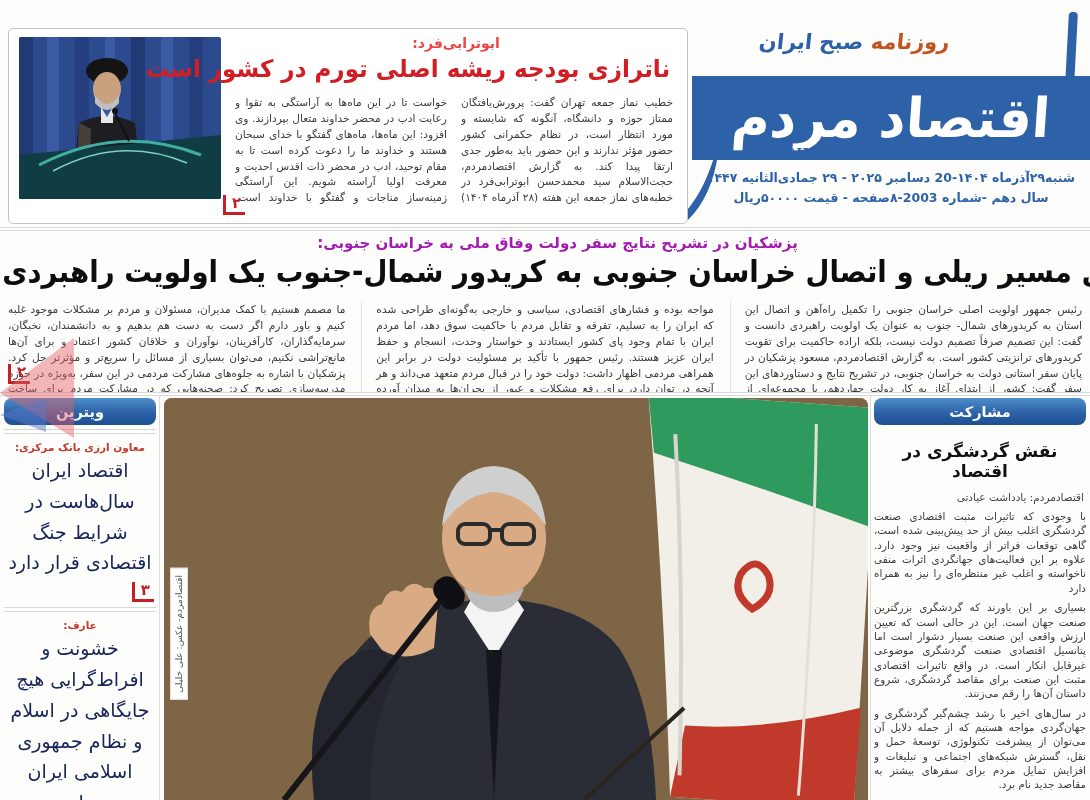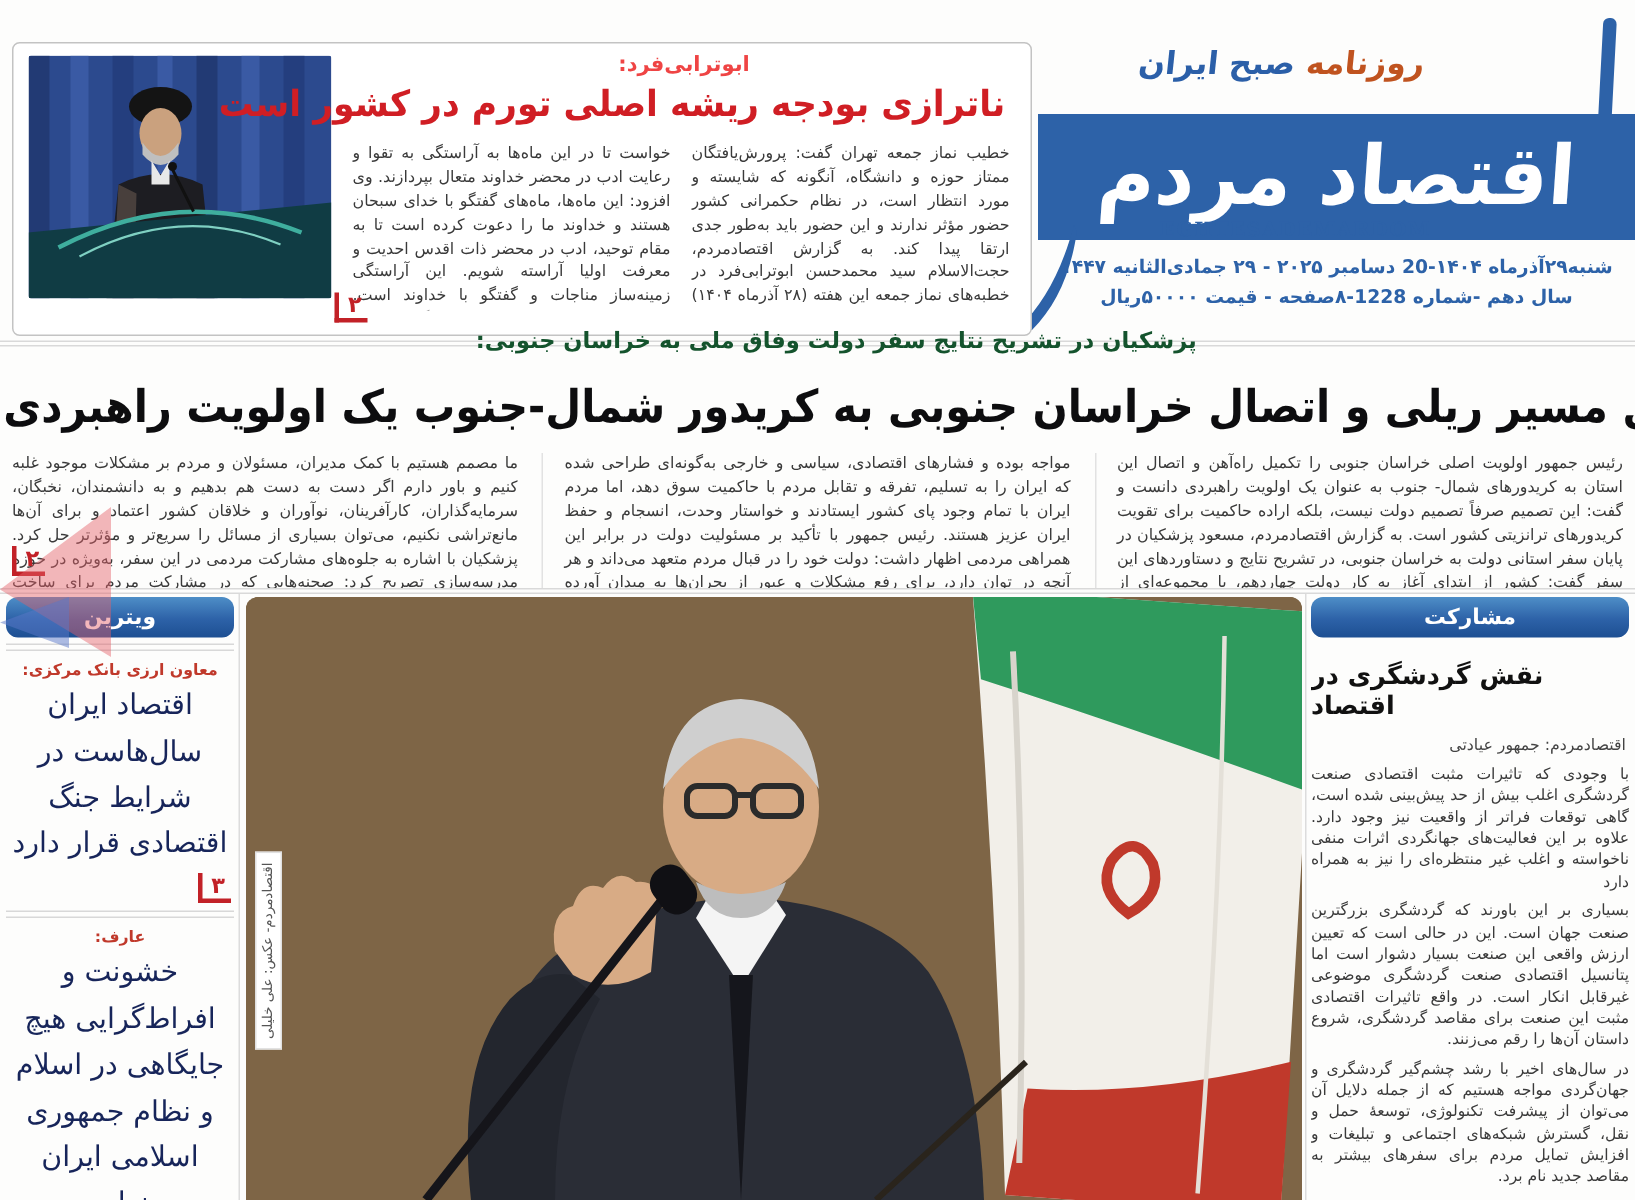--- a/index.html
+++ b/index.html
@@ -28,21 +28,21 @@
   .ts-headline { position:absolute; top:26px; right:8px; left:224px; text-align:center; color:#d01e24; font-size:24px; font-weight:bold; white-space:nowrap; transform:scaleX(0.96); transform-origin:center; }
   .ts-body { position:absolute; top:66px; right:14px; left:226px; height:112px; display:flex; gap:14px; }
   .ts-col { flex:1; font-size:10.6px; line-height:1.5; color:#3a3a3a; text-align:justify; overflow:hidden; }
   .ts-marker { position:absolute; bottom:8px; left:214px; }
 
   .page-marker { display:inline-block; color:#c22127; font-weight:bold; font-size:15px; border-left:3px solid #c22127; border-bottom:3px solid #c22127; padding:0 4px 0 6px; line-height:1.15; }
 
   .hrule { position:absolute; right:0; left:0; height:4px; border-top:1px solid #d9d9d9; border-bottom:1px solid #d9d9d9; }
 
   
-  .lead-kicker { position:absolute; top:218px; right:0; left:0; text-align:center; color:#14532d; font-size:15px; font-weight:bold;margin-left:25px; }
+  .lead-kicker { position:absolute; top:234px; right:0; left:0; text-align:center; color:#a21caf; font-size:15px; font-weight:bold;margin-left:25px; }
   .lead-headline-wrap { position:absolute; top:254px; right:0; left:0; display:flex; justify-content:center; overflow:hidden; }
   .lead-headline { font-size:30px; font-weight:bold; color:#0d0d0f; white-space:nowrap; transform:scaleX(0.92); transform-origin:center; letter-spacing:-1px; }
   .lead-body { position:absolute; top:302px; right:8px; left:8px; height:90px; display:flex; gap:16px; }
   .lead-col { flex:1; font-size:10.6px; line-height:1.5; color:#3a3a3a; text-align:justify; overflow:hidden; border-left:1px solid #e2e2e2; padding-left:14px; }
   .lead-col:last-child { border-left:none; padding-left:0; }
   .lead-marker { position:absolute; top:362px; left:8px; }
 
   
   .v-rule { position:absolute; top:396px; bottom:0; width:1px; background:#dcdcdc; }
 
@@ -55,21 +55,21 @@
   .vit-headline { text-align:center; color:#17255a; font-size:19px; font-weight:normal; line-height:1.62; }
   .vit-marker { margin:2px 0 0 0; }
 
   .main-photo { position:absolute; top:398px; right:222px; left:164px; bottom:0; border-radius:8px 8px 0 0; overflow:hidden; background:#7b6244; }
   .curtain { position:absolute; inset:0;
     background:repeating-linear-gradient(90deg,#7e6546 0 16px,#9479533 16px 22px,#8c7150 22px 40px,#67503a 40px 55px);
     background-color:#7e6546; }
   .photo-caption { position:absolute; top:170px; left:6px; background:#ffffff; color:#555; font-size:9px; padding:6px 3px; writing-mode:vertical-rl; transform:rotate(180deg); letter-spacing:0.5px; border:1px solid #e0e0e0; }
 
   .note-col { position:absolute; top:398px; right:4px; width:212px; bottom:0; overflow:hidden; }
-  .note-title { text-align:left; color:#111; font-size:17px; font-weight:bold; margin:16px 0 10px; }
+  .note-title { text-align:center; color:#111; font-size:17px; font-weight:bold; margin:16px 0 10px; }
   .note-byline { font-size:10.5px; color:#444; margin:0 2px 6px; }
   .note-par { font-size:10.4px; line-height:1.38; color:#3a3a3a; text-align:justify; margin-bottom:5px; }
 
   .corner-decor { position:absolute; top:338px; left:0; width:74px; height:100px; background:rgba(228,96,104,0.45); clip-path:polygon(100% 0, 100% 100%, 0 55%); pointer-events:none; }
   .corner-decor2 { position:absolute; top:398px; left:0; width:46px; height:34px; background:rgba(90,120,200,0.5); clip-path:polygon(100% 0,100% 100%,0 50%); pointer-events:none; }
 </style>
 </head>
 <body>
 
 <div class="page">
@@ -81,21 +81,21 @@
     <div class="logo-alef"></div>
     <div class="logo-band">
       <span class="logo-text">اقتصاد مردم</span>
     </div>
     <svg class="logo-swoosh" viewBox="0 0 40 70">
       <path d="M38 0 C30 30 18 52 2 68 L10 70 C26 54 36 32 40 4 Z" fill="#2d62a8"></path>
     </svg>
     <div class="logo-latin">EGHTESADEMARDOM</div>
     <div class="date-block">
       <div class="date-line">شنبه۲۹آذرماه ۱۴۰۴-20 دسامبر ۲۰۲۵ - ۲۹ جمادی‌الثانیه ۱۴۴۷</div>
-      <div class="info-line">سال دهم -شماره 1228-۸صفحه - قیمت ۵۰۰۰۰ریال</div>
+      <div class="info-line">سال دهم -شماره 2003-۸صفحه - قیمت ۵۰۰۰۰ریال</div>
     </div>
   </div>
 
   <div class="top-story">
     <div class="cleric-photo">
       <svg width="202" height="162" viewBox="0 0 202 162">
         <rect width="202" height="162" fill="#2c4a8e"></rect>
         <rect x="0" y="0" width="14" height="162" fill="#223a74"></rect>
           <rect x="28" y="0" width="12" height="162" fill="#3a5aa4"></rect>
         <rect x="56" y="0" width="14" height="162" fill="#243e7e"></rect>
@@ -204,21 +204,21 @@
         <rect x="272" y="178" width="26" height="34" rx="12" transform="rotate(-36 285 195)" fill="#101014"></rect>
         <line x1="420" y1="402" x2="520" y2="310" stroke="#2a241c" stroke-width="4"></line>
       </g>
     </svg>
     <div class="photo-caption">اقتصادمردم- عکس: علی خلیلی</div>
   </div>
 
   <div class="note-col">
     <div class="section-pill">مشارکت</div>
     <div class="note-title">نقش گردشگری در اقتصاد</div>
-    <div class="note-byline">اقتصادمردم: جمهور عیادتی</div>
+    <div class="note-byline">اقتصادمردم: یادداشت عیادتی</div>
     <div class="note-par">با وجودی که تاثیرات مثبت اقتصادی صنعت گردشگری اغلب بیش از حد پیش‌بینی شده است، گاهی توقعات فراتر از واقعیت نیز وجود دارد. علاوه بر این فعالیت‌های جهانگردی اثرات منفی ناخواسته و اغلب غیر منتظره‌ای را نیز به همراه دارد</div>
     <div class="note-par">بسیاری بر این باورند که گردشگری بزرگترین صنعت جهان است. این در حالی است که تعیین ارزش واقعی این صنعت بسیار دشوار است اما پتانسیل اقتصادی صنعت گردشگری موضوعی غیرقابل انکار است. در واقع تاثیرات اقتصادی مثبت این صنعت برای مقاصد گردشگری، شروع داستان آن‌ها را رقم می‌زنند.</div>
     <div class="note-par">در سال‌های اخیر با رشد چشم‌گیر گردشگری و جهان‌گردی مواجه هستیم که از جمله دلایل آن می‌توان از پیشرفت تکنولوژی، توسعهٔ حمل و نقل، گسترش شبکه‌های اجتماعی و تبلیغات و افزایش تمایل مردم برای سفرهای بیشتر به مقاصد جدید نام برد.</div>
 
   </div>
 
   <div class="corner-decor"></div>
   <div class="corner-decor2"></div>
 
 </div>

